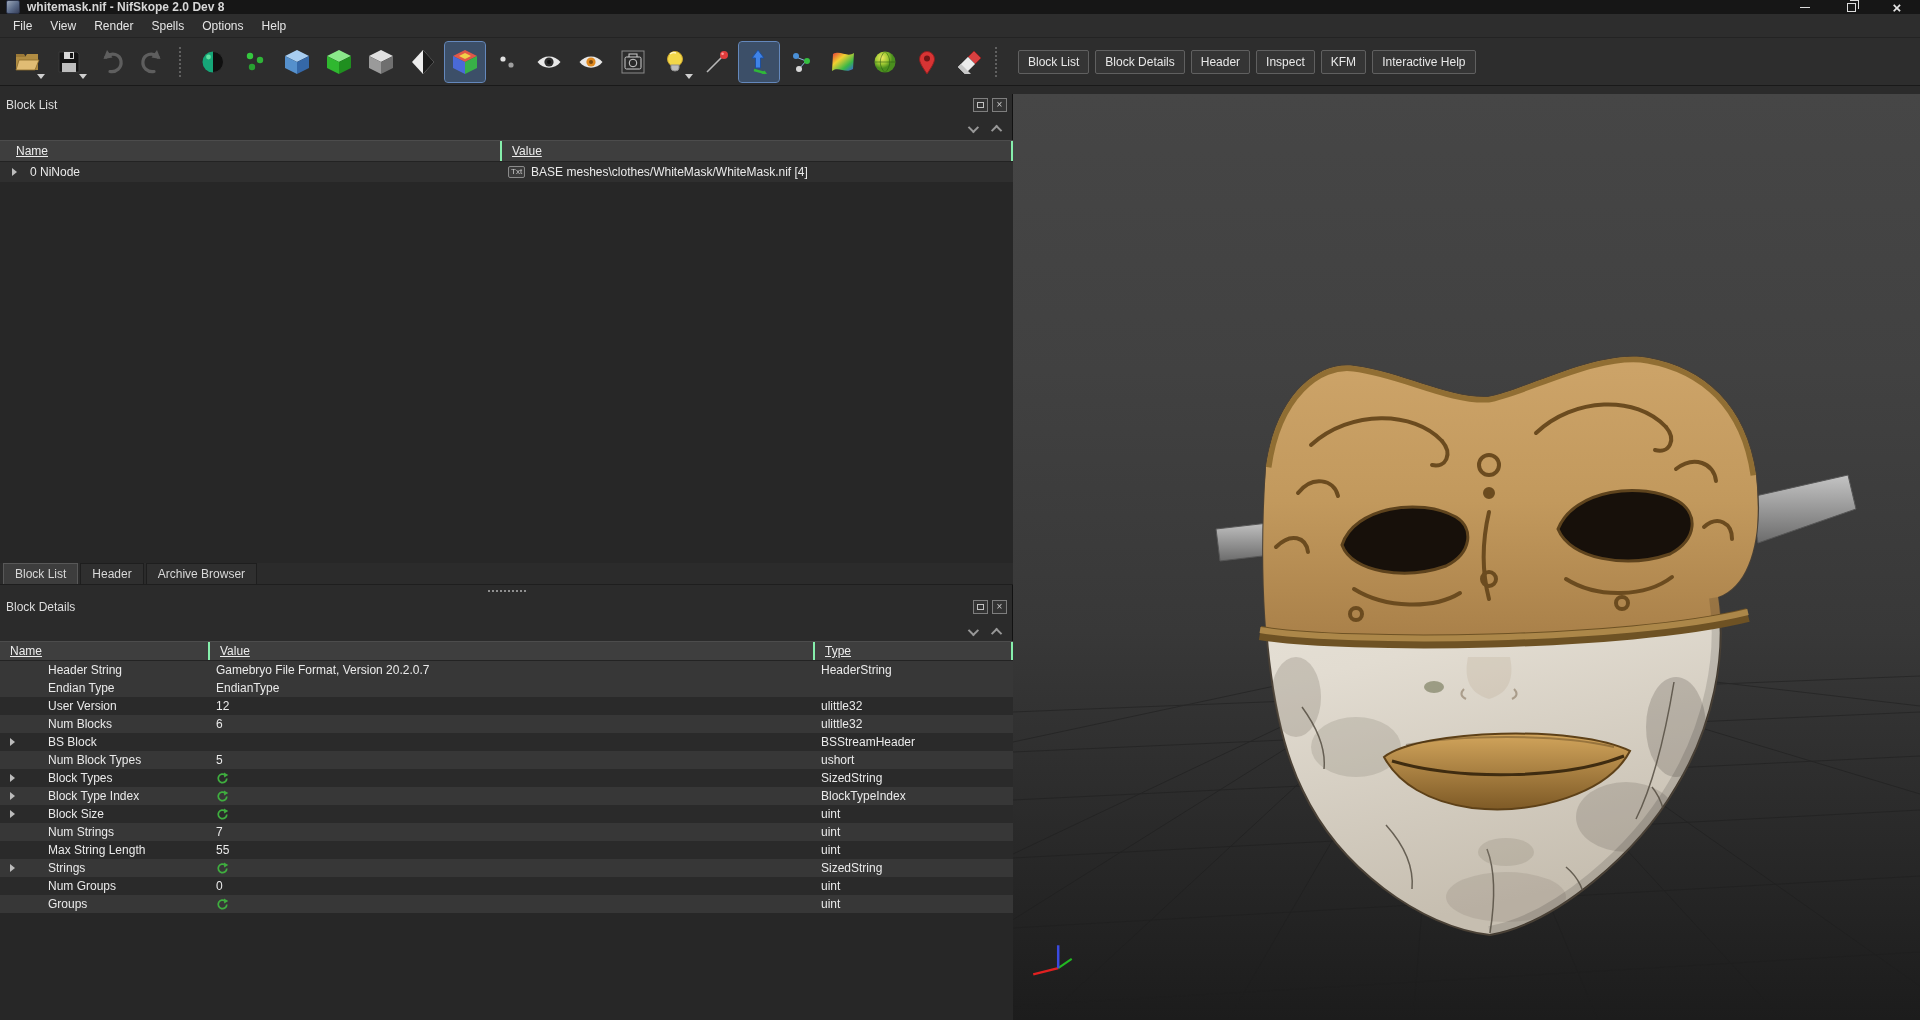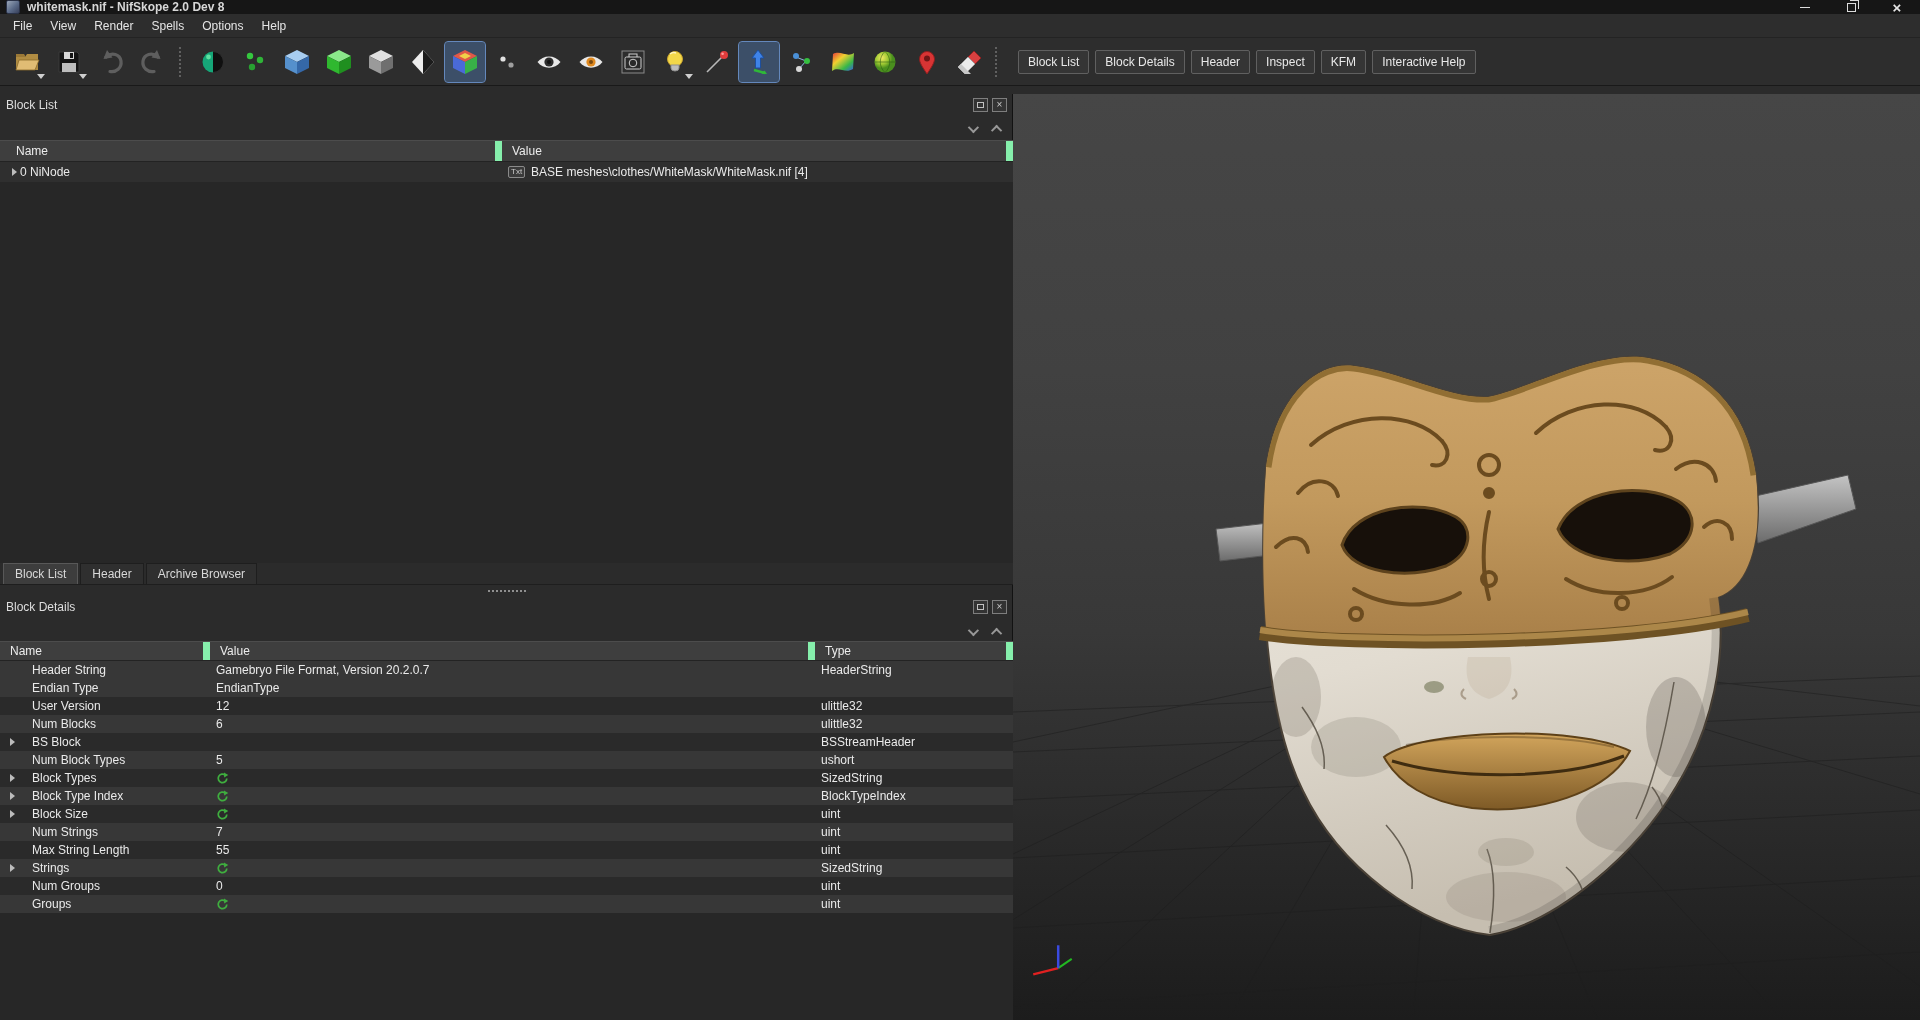--- a/index.html
+++ b/index.html
@@ -47,45 +47,45 @@
   .panel-title { position:absolute; left:0; width:1013px; height:22px; display:flex; align-items:center; padding:0 6px; font-size:12px; color:#dedede; }
   .panel-icons { margin-left:auto; display:flex; gap:4px; }
   .p-icon { width:15px; height:14px; border:1px solid #7e7e7e; background:#333333; color:#c8c8c8; font-size:10px; line-height:1; display:flex; align-items:center; justify-content:center; }
   .float-sq { width:7px; height:6px; border:1px solid #c2c2c2; }
   .chev-row { position:absolute; right:10px; display:flex; gap:18px; align-items:center; height:14px; }
   .chev { width:8px; height:8px; border-right:2px solid #989898; border-bottom:2px solid #989898; }
   .chev.down { transform:rotate(45deg) translateY(-2px); }
   .chev.up { transform:rotate(-135deg) translateY(-2px); }
 
   .tbl-header { position:absolute; left:0; width:1013px; background:#3e3e3e; border-top:1px solid #4c4c4c; border-bottom:1px solid #232323; display:grid; font-size:12px; color:#ececec; }
-  .tbl-header > div { padding-left:10px; border-right:7px solid #86efac; display:flex; align-items:center; }
+  .tbl-header > div { padding-left:10px; border-right:2px solid #86efac; display:flex; align-items:center;text-decoration:underline; }
   .bl-header { grid-template-columns:502px 1fr; top:46px; height:22px; }
   .bl-header > div:first-child { padding-left:16px; }
   .bd-header { grid-template-columns:210px 605px 1fr; top:547px; height:20px; }
 
   .bl-body { position:absolute; top:68px; height:401px; left:0; width:1013px; background:#272727; overflow:hidden; }
   .bl-row { height:20px; display:grid; grid-template-columns:502px 1fr; align-items:center; background:#2f2f2f; font-size:12px; color:#eaeaea; }
-  .cell-name { position:relative; padding-left:20px; height:100%; display:flex; align-items:center; }
+  .cell-name { position:relative; padding-left:30px; height:100%; display:flex; align-items:center; }
   .cell-value { display:flex; align-items:center; gap:6px; padding-left:6px; height:100%; }
   .tree-arrow { position:absolute; left:12px; top:50%; margin-top:-4px; width:0; height:0;
     border-left:5px solid #bcbcbc; border-top:4px solid transparent; border-bottom:4px solid transparent; }
   .txt-badge { border:1px solid #8a8a8a; color:#cccccc; font-size:8px; padding:0 2px; border-radius:2px; line-height:10px; background:#3a3a3a; }
 
   .tabs { position:absolute; top:469px; height:22px; left:0; width:1013px; background:#2b2b2b; display:flex; align-items:flex-end; padding-left:3px; border-bottom:1px solid #1e1e1e; }
   .tab { font-size:12px; color:#d8d8d8; padding:3px 11px; background:#2f2f2f; border:1px solid #1e1e1e; border-bottom:none; margin-right:2px; }
   .tab.active { background:#3d3d3d; border-color:#585858; }
 
   .splitter { position:absolute; top:491px; height:11px; left:0; width:1013px; display:flex; align-items:center; justify-content:center; }
   .splitter-dots { width:38px; border-top:2px dotted #8f8f8f; }
 
   .bd-body { position:absolute; top:567px; bottom:0; left:0; width:1013px; background:#272727; overflow:hidden; }
   .bd-row { height:18px; display:grid; grid-template-columns:210px 605px 1fr; align-items:center; font-size:12px; color:#eaeaea; }
   .bd-row.even { background:#373737; }
   .bd-row.odd { background:#2a2a2a; }
-  .bd-name { position:relative; padding-left:32px; height:100%; display:flex; align-items:center;text-align:center; }
+  .bd-name { position:relative; padding-left:48px; height:100%; display:flex; align-items:center;text-align:center; }
   .bd-name .tree-arrow { left:10px; }
   .bd-value, .bd-type { padding-left:6px; height:100%; display:flex; align-items:center; }
   .refresh-ic { width:13px; height:13px; display:block; }
   .refresh-ic svg { width:100%; height:100%; display:block; }
 
   
   .viewport { position:relative; flex:1; height:100%; overflow:hidden;
     background:linear-gradient(180deg,#464646 0%,#414141 30%,#383838 58%,#282828 82%,#1c1c1c 100%); }
   .grid-svg, .axis-svg, .mask-svg { position:absolute; }
   .grid-svg { left:0; top:0; width:907px; height:926px; }

